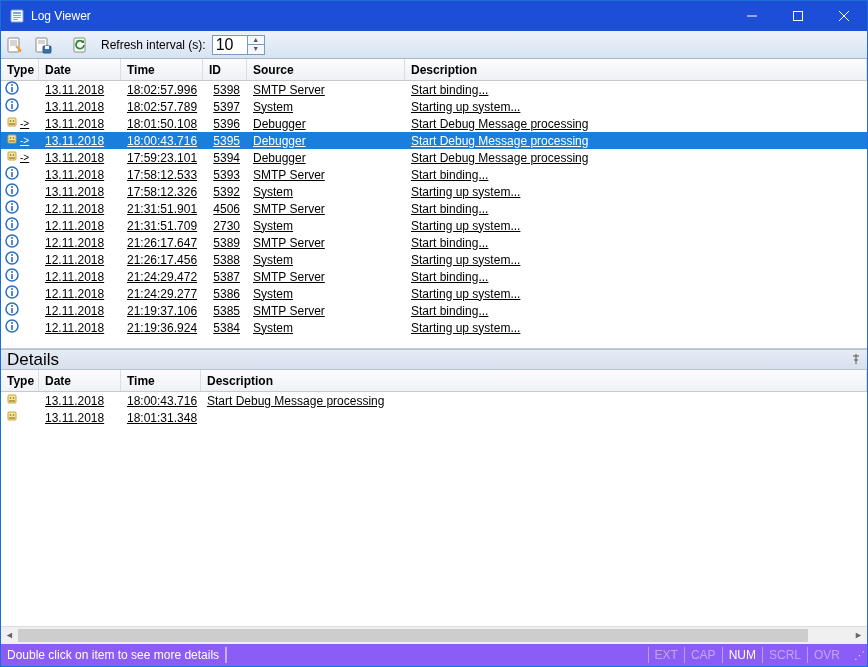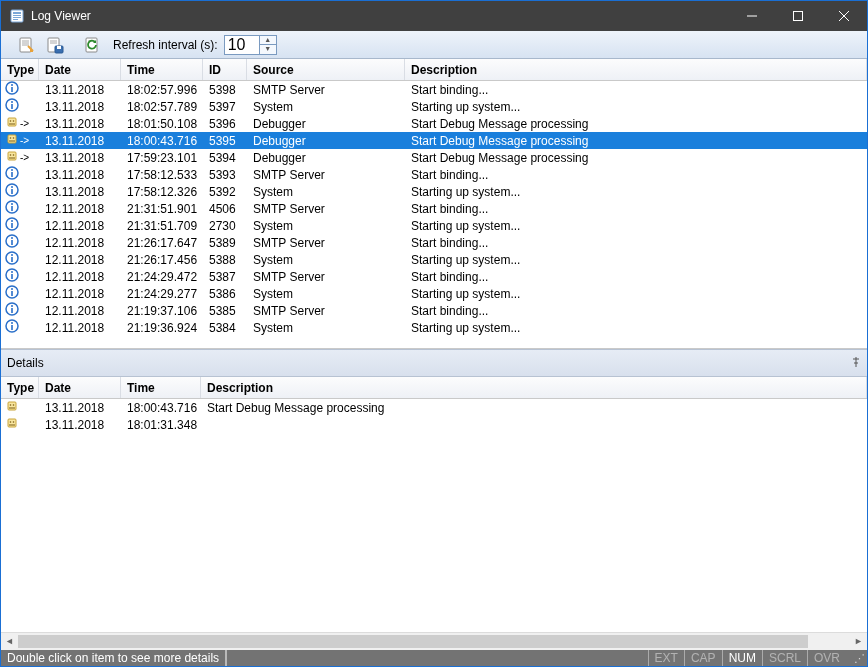--- a/index.html
+++ b/index.html
@@ -1,68 +1,68 @@
 <!DOCTYPE html>
 <html><head>
 <meta charset="utf-8">
 <style>
   * { box-sizing: border-box; }
   html, body { margin:0; padding:0; height:100%; font-family: "Segoe UI", Tahoma, sans-serif; font-size:12px; color:#000; background:#fff; overflow:hidden; }
   .window { width:868px; height:667px; display:flex; flex-direction:column; border:1px solid #1a6fd4; }
   
-  .titlebar { height:30px; background:#404040; color:#fff; display:flex; align-items:center; padding:0 0 0 8px; user-select:none; }
+  .titlebar { height:30px; background:#1d4ed8; color:#fff; display:flex; align-items:center; padding:0 0 0 8px; user-select:none; }
   .titlebar .app-icon { width:16px; height:16px; margin-right:6px; display:flex; align-items:center; justify-content:center; }
   .titlebar .title { flex:1; font-size:12px; }
   .titlebar .winbtns { display:flex; height:100%; }
   .winbtn { width:46px; height:100%; display:flex; align-items:center; justify-content:center; color:#fff; }
   .winbtn svg { stroke:#fff; stroke-width:1; fill:none; }
   
-  .toolbar { height:28px; background:linear-gradient(#eef3fa,#d7e3f2); border-bottom:1px solid #a8b8cc; display:flex; align-items:center; padding:0 14px; gap:4px; }
+  .toolbar { height:28px; background:linear-gradient(#eef3fa,#d7e3f2); border-bottom:1px solid #a8b8cc; display:flex; align-items:center; padding:0 2px; gap:4px; }
   .tbtn { width:24px; height:24px; border:1px solid transparent; border-radius:2px; display:flex; align-items:center; justify-content:center; }
   .toolbar .label { margin-left:4px; }
   .spin { display:flex; align-items:center; margin-left:2px; }
   .spin input { width:36px; height:20px; border:1px solid #7a9ac0; font-size:16px; padding:1px 3px; text-align:left; }
   .spin .arrows { display:flex; flex-direction:column; border:1px solid #7a9ac0; border-left:none; }
   .spin .arrow { width:16px; height:9px; display:flex; align-items:center; justify-content:center; background:#f4f8fd; font-size:7px; line-height:0; color:#555; }
   .spin .arrow:first-child { border-bottom:1px solid #7a9ac0; }
   
   .grids { flex:1; display:flex; flex-direction:column; min-height:0;border-radius:32px; }
   .grid-panel { display:flex; flex-direction:column; min-height:0; border-bottom:1px solid #c9c9c9; }
   .grid-panel.top { height:290px; }
   .grid-panel.bottom { flex:1; }
   .grid-header { display:flex; background:linear-gradient(#fcfcfd,#eef1f6); border-bottom:1px solid #c9c9c9; height:22px; align-items:stretch; font-weight:600; }
   .col { padding:3px 6px; border-right:1px solid transparent; white-space:nowrap; overflow:hidden; }
   .ch { border-right:1px solid #d9dde4; display:flex; align-items:center; }
   .grid-body { flex:1; overflow-y:scroll; overflow-x:hidden; position:relative; }
-  .row { display:flex; height:17px; align-items:center; }
+  .row { display:flex; height:17px; align-items:center;text-decoration:underline; }
   .row.selected { background:#1a7fdc; color:#fff; }
   .row .col { padding:1px 6px; }
   .icon-cell { width:38px; display:flex; align-items:center; padding-left:4px; gap:1px; }
   
   .t-type { width:38px; }
   .t-date { width:82px; }
   .t-time { width:82px; }
-  .t-id   { width:44px; }
+  .t-id   { width:44px;text-align:right; }
   .t-src  { width:158px; }
   .t-desc { flex:1; min-width:270px; }
   
   .b-type { width:38px; }
   .b-date { width:82px; }
   .b-time { width:80px; }
   .b-desc { flex:1; }
   
-  .details-caption { height:28px; background:linear-gradient(#e6ecf5,#d8e0ed); border-top:1px solid #b7c2d2; border-bottom:1px solid #b7c2d2; display:flex; align-items:center; padding:0 6px; font-size:12px; }
+  .details-caption { height:21px; background:linear-gradient(#e6ecf5,#d8e0ed); border-top:1px solid #b7c2d2; border-bottom:1px solid #b7c2d2; display:flex; align-items:center; padding:0 6px; font-size:17px; }
   .details-caption .pin { margin-left:auto; font-size:12px; color:#444; }
   
   .hscroll { height:17px; background:#f0f0f0; border-top:1px solid #dcdcdc; display:flex; align-items:center; }
   .hscroll .arrow { width:17px; height:17px; display:flex; align-items:center; justify-content:center; color:#666; background:#f0f0f0; font-size:9px; }
   .hscroll .track { flex:1; height:17px; background:#f0f0f0; position:relative; }
   .hscroll .thumb { position:absolute; left:0; top:2px; bottom:2px; width:95%; background:#cdcdcd; border-radius:0; }
   
-  .statusbar { height:16px; background:#737373; color:#fff; display:flex; align-items:center; font-size:12px; }
+  .statusbar { height:22px; background:#8b5cf6; color:#fff; display:flex; align-items:center; font-size:12px; }
   .statusbar .msg { padding:0 6px; border-right:2px solid rgba(255,255,255,0.5); height:16px; display:flex; align-items:center; }
   .statusbar .spacer { flex:1; }
   .statusbar .ind { padding:0 6px; border-left:1px solid rgba(255,255,255,0.4); height:16px; display:flex; align-items:center; }
   .statusbar .ind.dim { color:rgba(255,255,255,0.45); }
   .statusbar .grip { padding:0 4px 0 8px; letter-spacing:-2px; color:rgba(255,255,255,0.7); font-size:11px; }
   
   .ico-info { width:14px; height:14px; }
   .ico-bug  { width:14px; height:14px; }
   .arrow-r  { width:12px; font-size:10px; color:#000; }
   .row.selected .arrow-r { color:#fff; }

